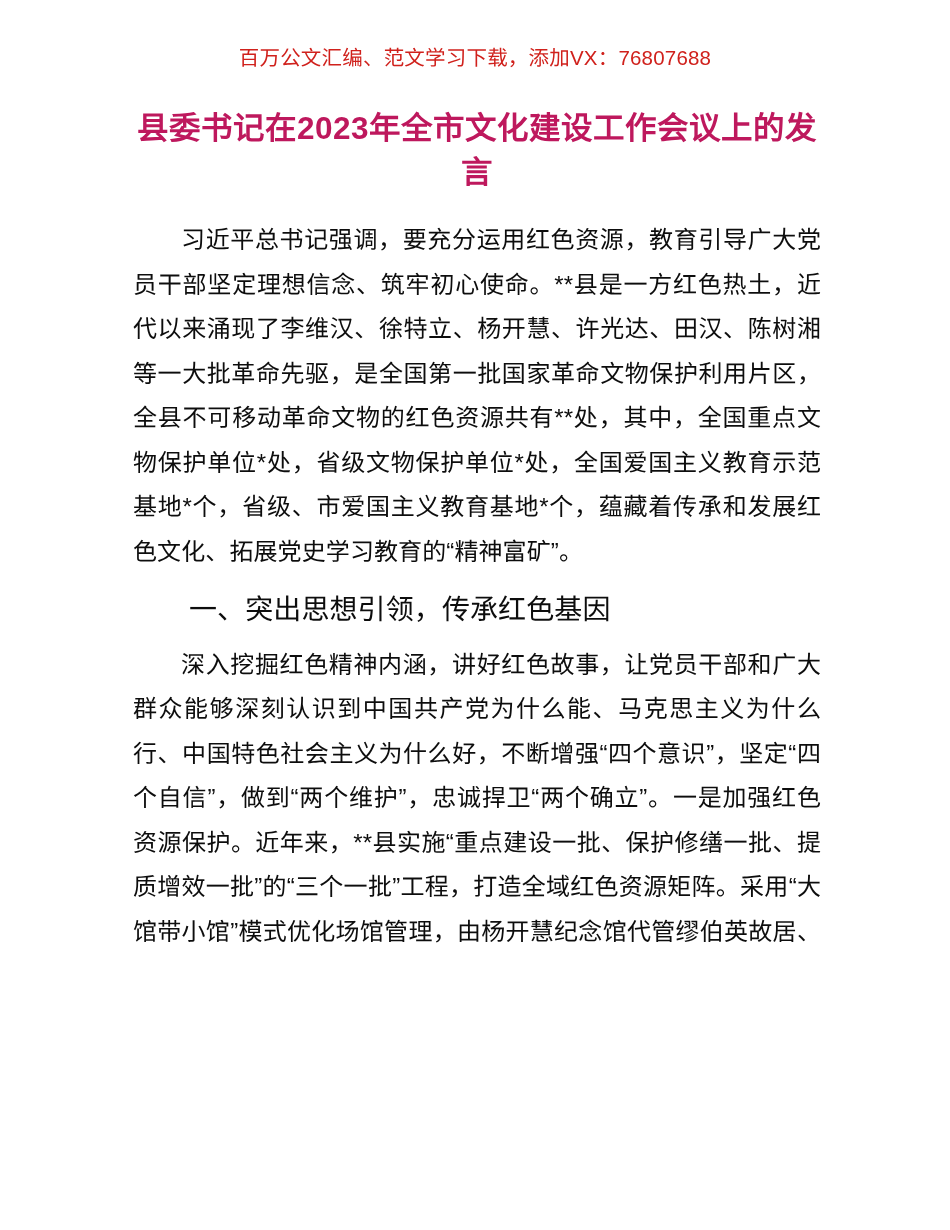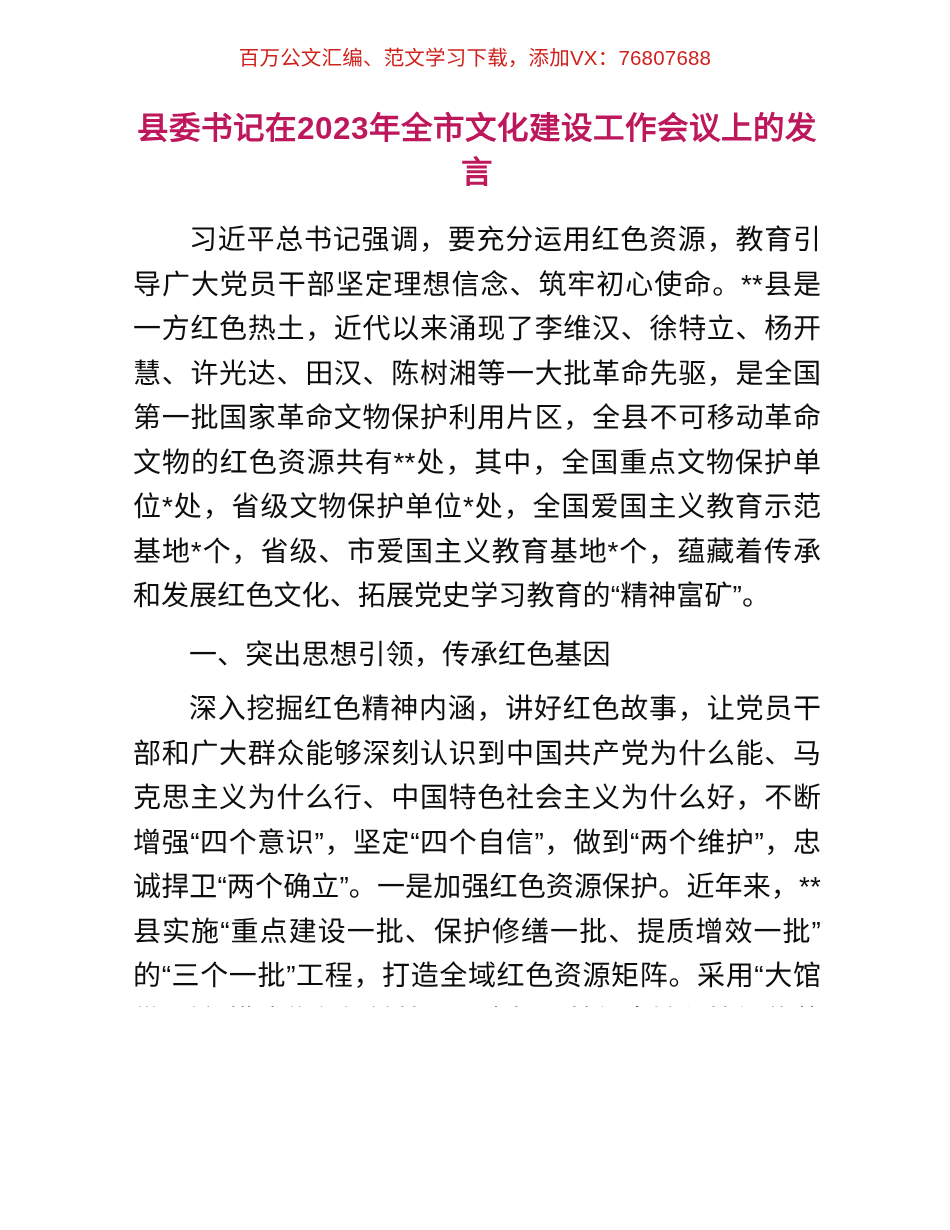--- a/index.html
+++ b/index.html
@@ -46,21 +46,21 @@
     font-size: 31.5px;
     line-height: 44px;
     font-weight: 600;
     text-align: center;
     color: #be185d;
     letter-spacing: 0.5px;
     margin: 0 0 24px 0;
   }
 
   .para {
-    font-size: 28px;
+    font-size: 24px;
     line-height: 44.5px;
     color: #0d0d0d;
     text-align: justify;
     text-justify: inter-ideograph;
     text-indent: 2em;
     margin: 0;
     letter-spacing: 0.1px;
     font-weight: 500;
   }
 

